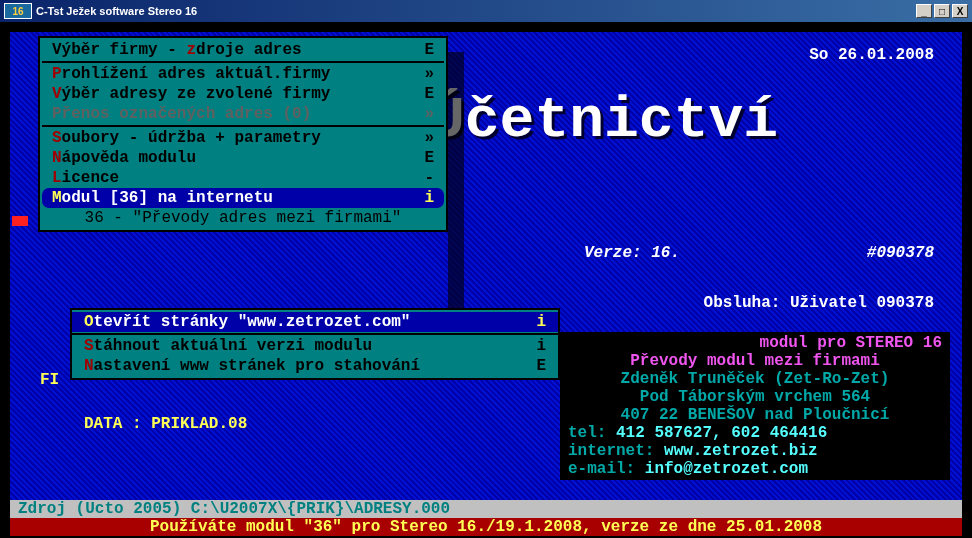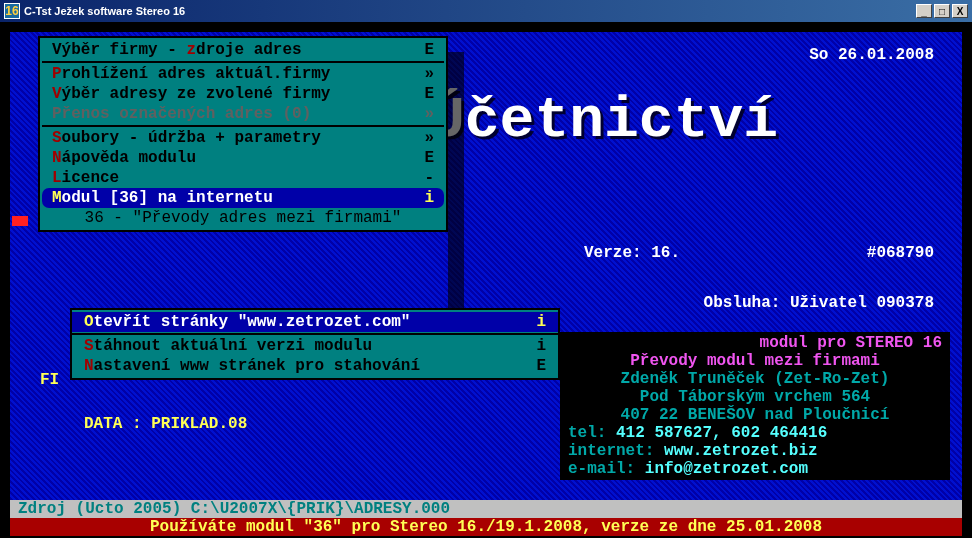--- a/index.html
+++ b/index.html
@@ -16,24 +16,24 @@
     background: linear-gradient(to right, #0a246a, #3a6ea5);
     color: #fff;
     display: flex;
     align-items: center;
     padding: 0 4px;
     font-family: Tahoma, sans-serif;
     font-size: 11px;
     font-weight: bold;
   }
   .titlebar-icon {
-    width: 16px; height: 16px;
+    width: 28px; height: 16px;
     background: #1a6aa0;
     border: 1px solid #fff;
-    font-size: 12px;
+    font-size: 10px;
     display: flex; align-items: center; justify-content: center;
     margin-right: 4px;
     color: #ffd040;
   }
   .titlebar-title { flex: 1; }
   .titlebar-btns { display: flex; gap: 2px; }
   .titlebar-btn {
     width: 16px; height: 14px;
     background: #d4d0c8;
     border: 1px solid #fff;
@@ -78,20 +78,21 @@
     font-family: "Courier New", monospace;
     text-shadow: 3px 3px 0 #000030;
   }
   .ver-line {
     position: absolute;
     top: 222px; right: 38px;
     color: #fff; z-index: 2;
     font-weight: bold;
     width: 400px;
     text-align: right;
+    font-style: italic;
   }
   .ver-line .ver { float: left; margin-left: 50px;}
   .obs-line {
     position: absolute;
     top: 272px; right: 38px;
     color: #fff; z-index: 2;
     font-weight: bold;
   }
   .info-box {
     position: absolute;
@@ -234,21 +235,21 @@
   </div>
 </div>
 
 <div class="terminal">
   <div class="bg-blue-pattern"></div>
 
   <div class="date-label">So 26.01.2008</div>
   <div class="big-title">Účetnictví</div>
   <div class="ver-line">
     <span class="ver">Verze: 16.</span>
-    <span>#068790</span>
+    <span>#090378</span>
   </div>
   <div class="obs-line">Obsluha: Uživatel 090378</div>
 
   <div class="info-box">
     <div class="l1">modul pro STEREO 16</div>
     <div class="l2">Převody modul mezi firmami</div>
     <div class="l3">Zdeněk Truněček (Zet-Ro-Zet)</div>
     <div class="l4">Pod Táborským vrchem 564</div>
     <div class="l5">407 22 BENEŠOV nad Ploučnicí</div>
     <div class="l6"><span class="lbl">tel:</span><span> 412 587627, 602 464416</span></div>

